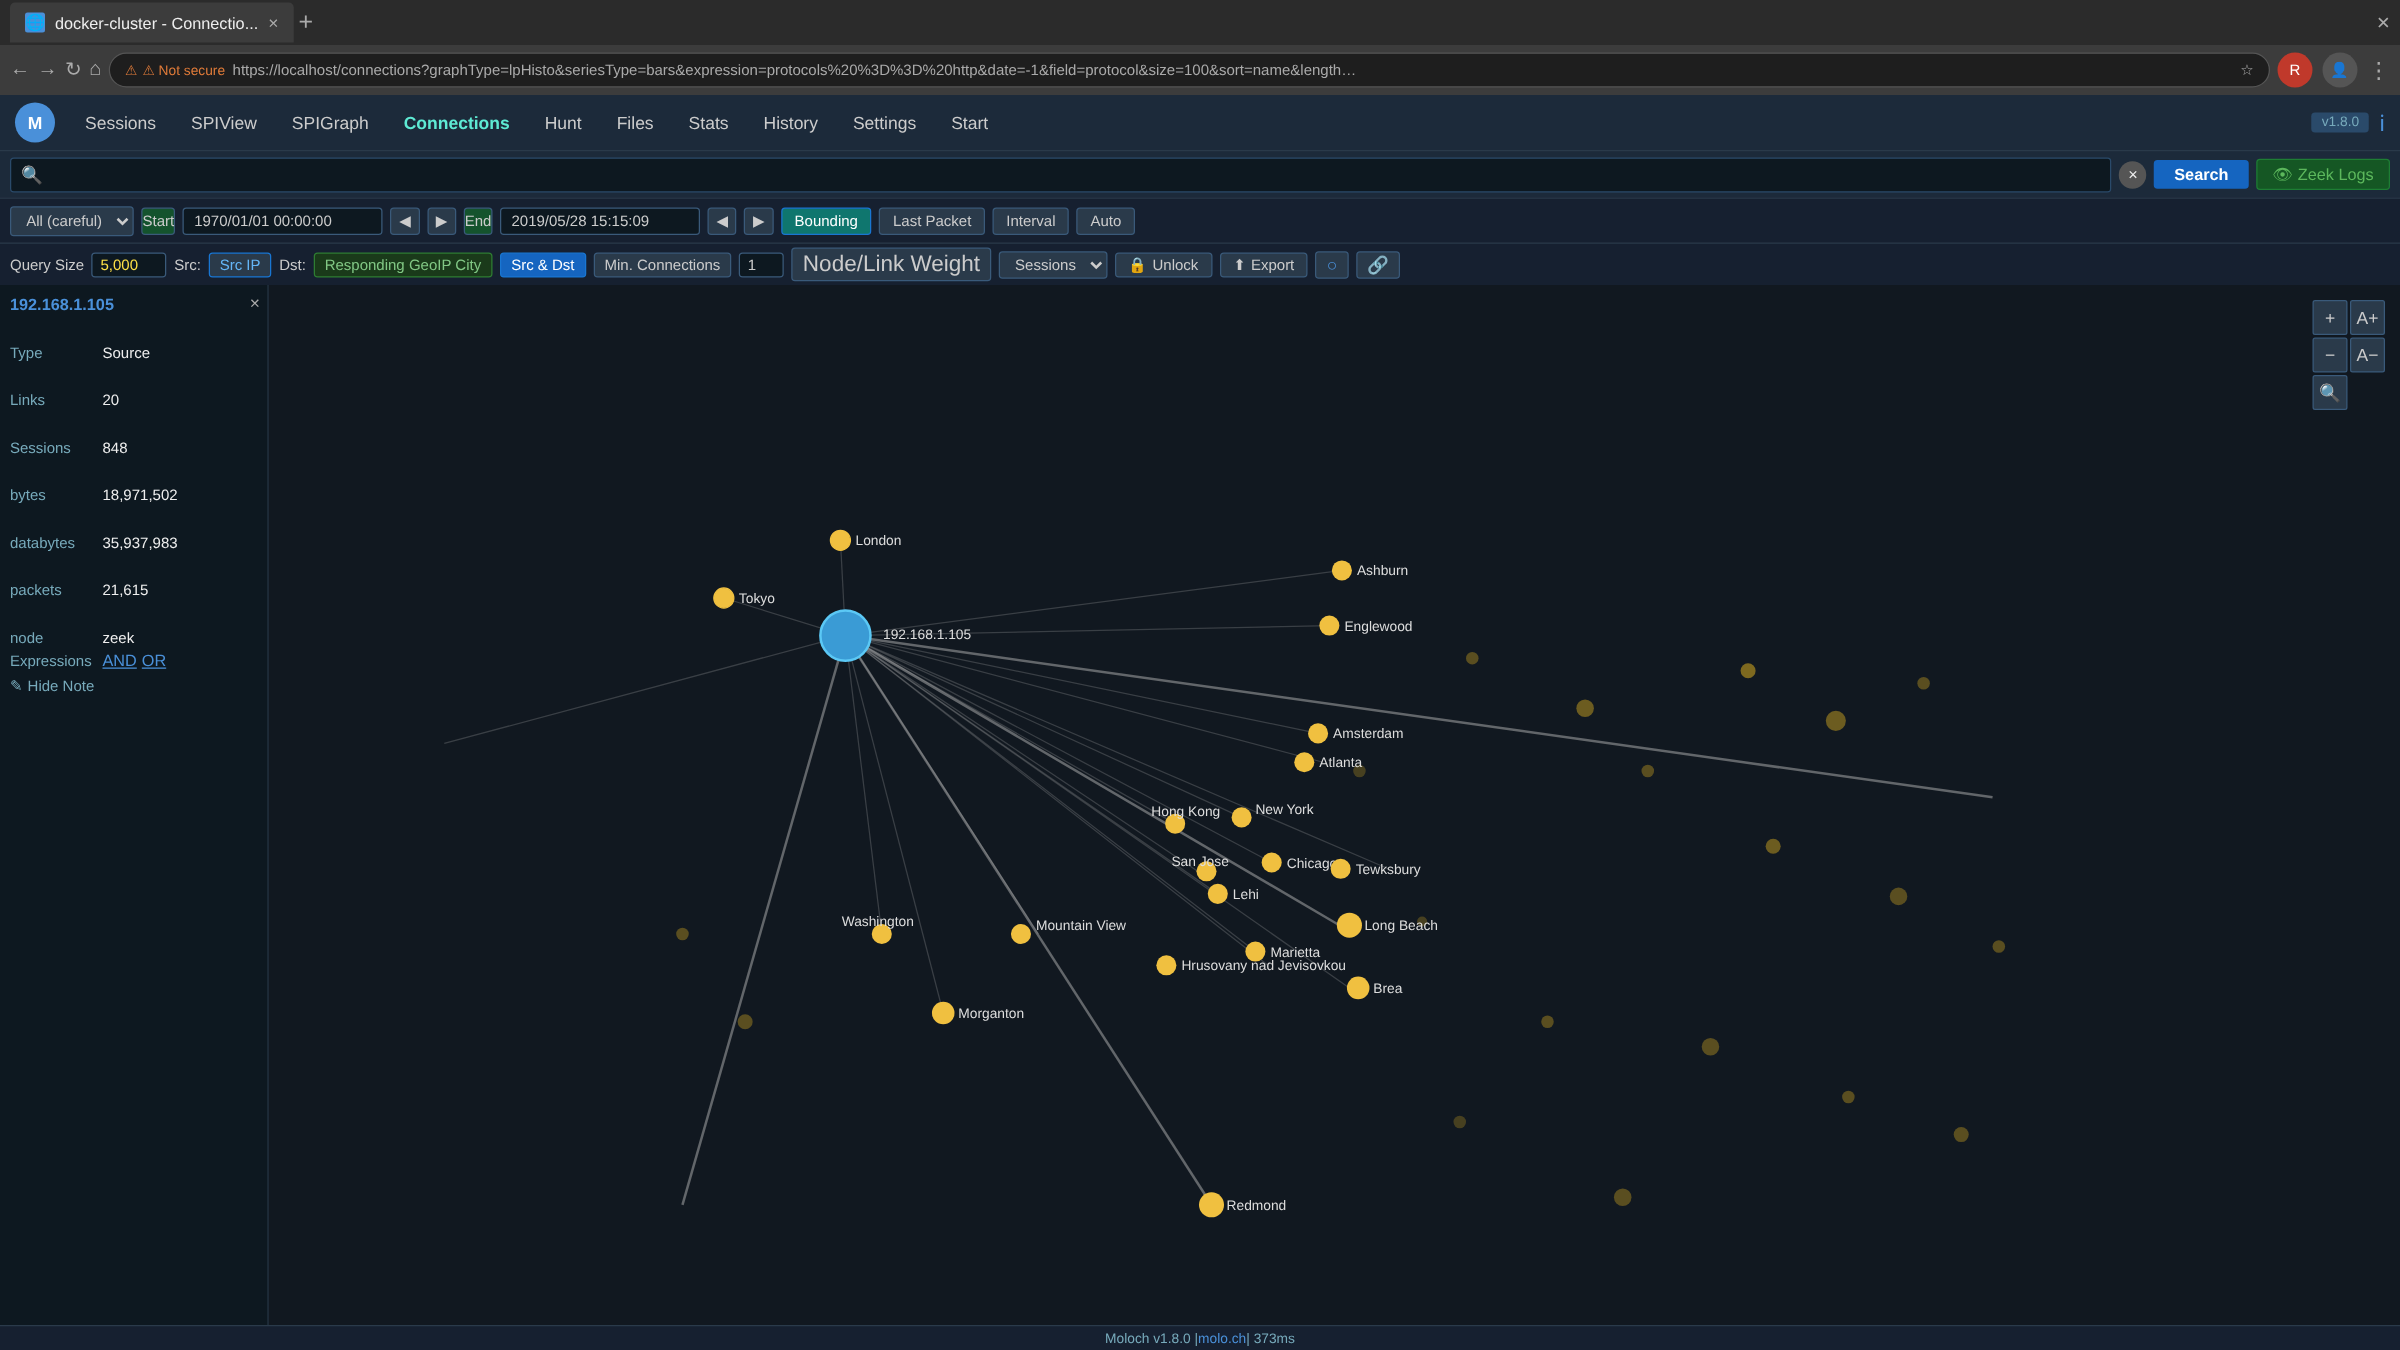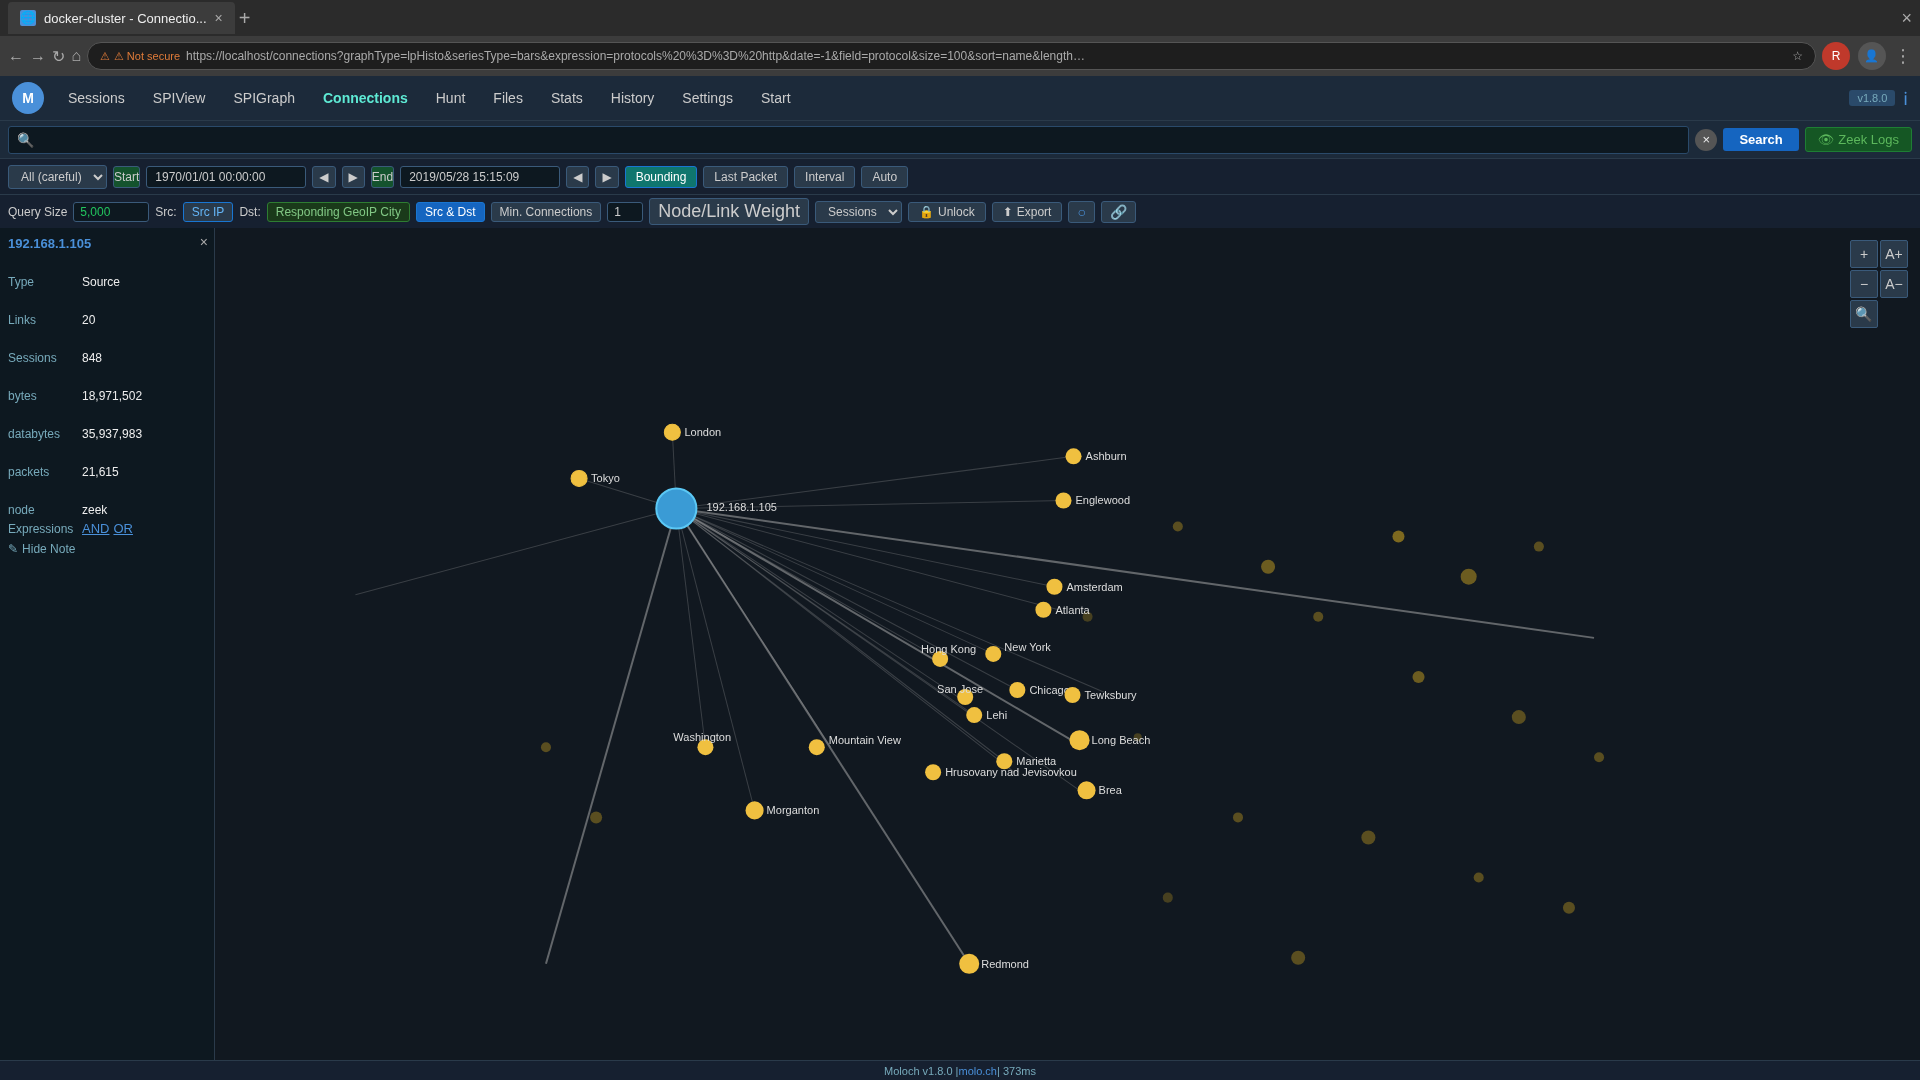--- a/index.html
+++ b/index.html
@@ -174,21 +174,21 @@
     <button class="nav-arrow">◀</button>
     <button class="nav-arrow">▶</button>
     <button id="bounding-btn">Bounding</button>
     <button id="last-packet-btn">Last Packet</button>
     <button id="interval-btn">Interval</button>
     <button id="auto-btn">Auto</button>
   </div>
 
   <div id="query-bar">
     <span class="label-badge">Query Size</span>
-    <input style="background: rgb(13, 24, 32); border: 1px solid rgb(58, 90, 122); color: #22c55e; padding: 2px 6px; border-radius: 3px; font-size: 12px; width: 76px;" value="5,000">
+    <input style="background: rgb(13, 24, 32); border: 1px solid rgb(58, 90, 122); color: #fde047; padding: 2px 6px; border-radius: 3px; font-size: 12px; width: 60px;" value="5,000">
     <span class="label-badge">Src:</span>
     <button class="field-select src">Src IP</button>
     <span class="label-badge">Dst:</span>
     <button class="field-select dst">Responding GeoIP City</button>
     <button class="field-select src-dst">Src &amp; Dst</button>
     <button id="min-conn">Min. Connections</button>
     <input id="conn-val" type="number" value="1" style="">
     <button id="node-weight">Node/Link Weight</button>
     <select id="sessions-select">
       <option>Sessions</option>

